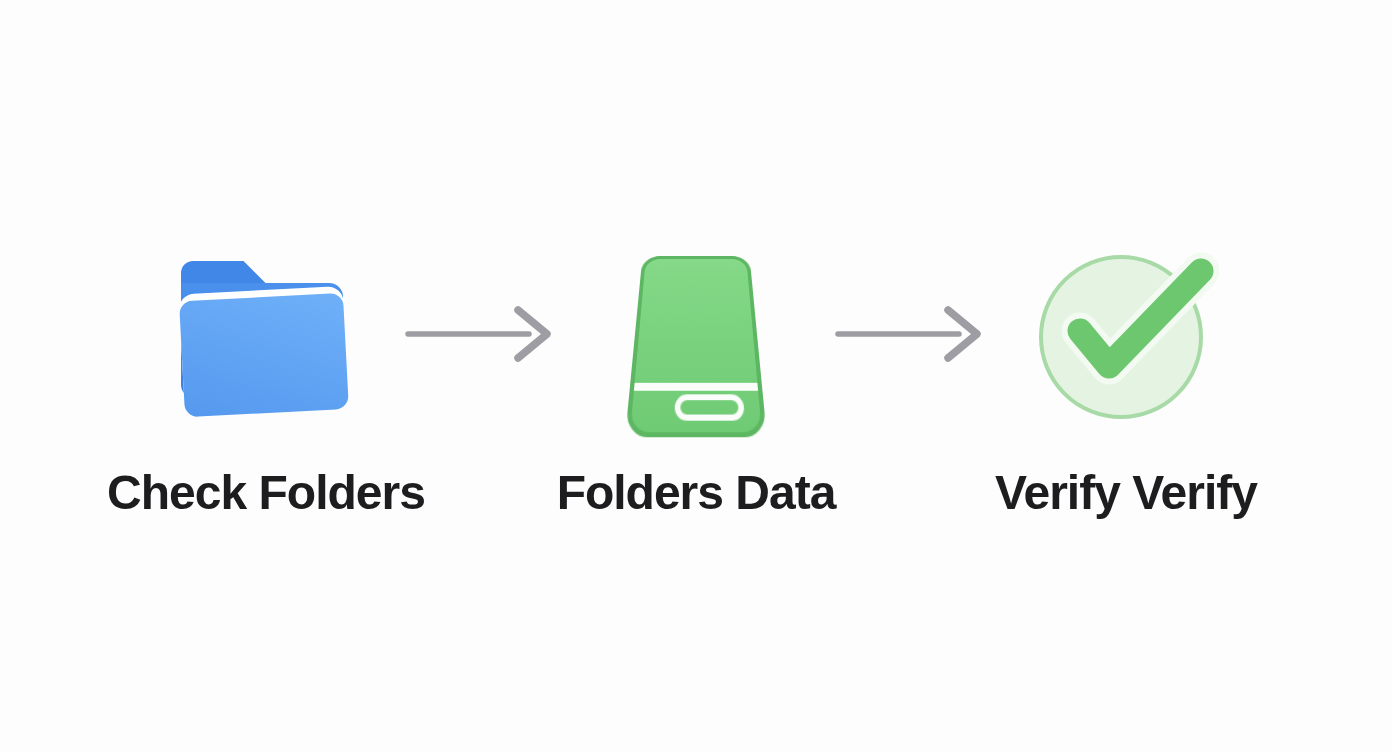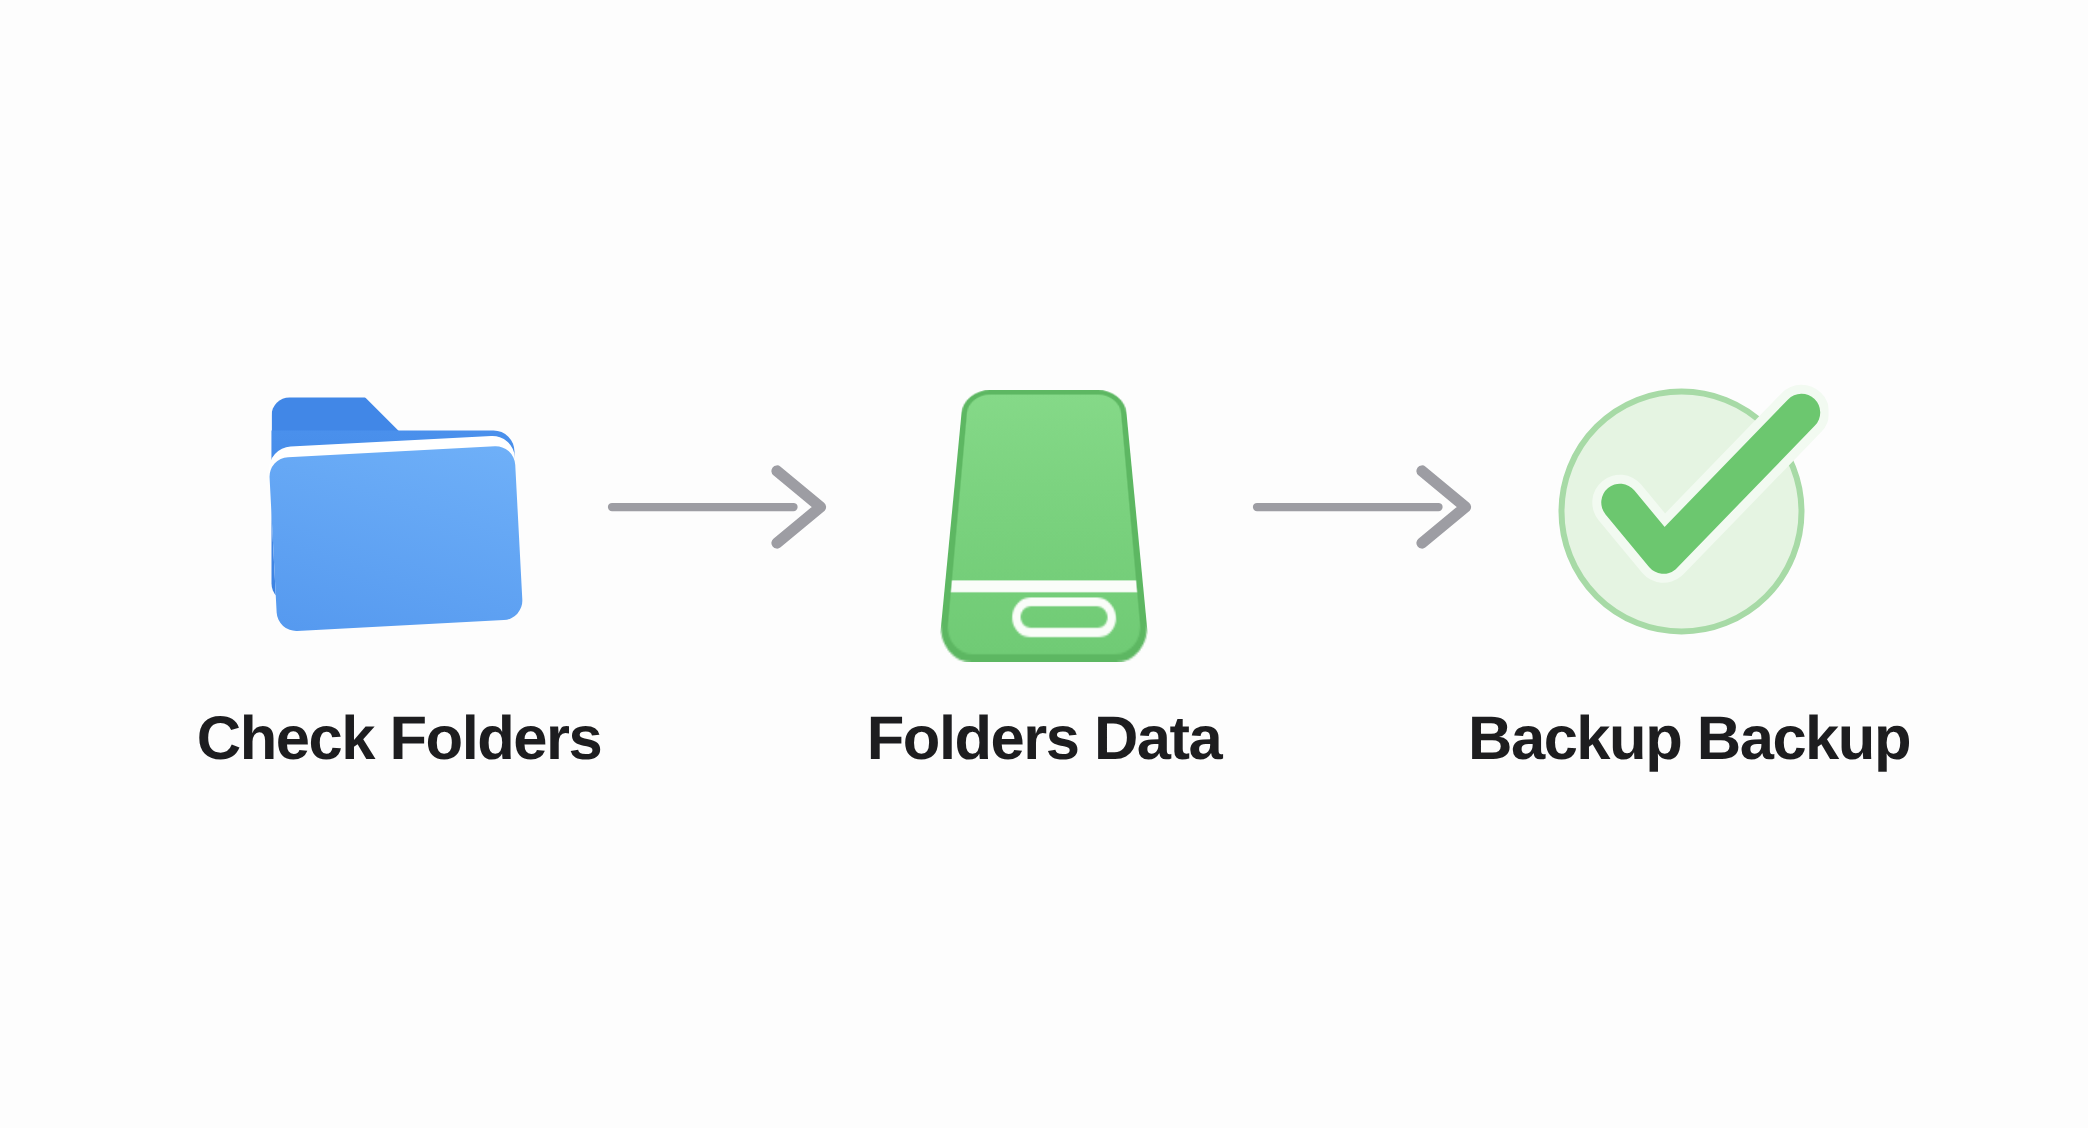--- a/index.html
+++ b/index.html
@@ -30,21 +30,21 @@
     align-items: center;
   }
   .icon-area {
     height: 182px;
     display: flex;
     align-items: center;
     justify-content: center;
   }
   .step-label {
     margin-top: 40px;
-    font-size: 41px;
+    font-size: 48px;
     font-weight: 700;
     color: #1d1d1f;
     letter-spacing: -1px;
     white-space: nowrap;
   }
   .arrow-svg {
     width: 160px;
     height: 64px;
     margin-top: 59px;
     flex: 0 0 auto;
@@ -202,17 +202,17 @@
     <div class="step">
       <div class="icon-area">
         <div class="check-icon">
           <div class="check-circle"></div>
           <svg class="check-svg" viewBox="0 0 186 178">
             <polyline points="47,86 76,121 168,26" fill="none" stroke-width="37" stroke-linecap="round" stroke-linejoin="round" stroke="#f2faf1"></polyline>
             <polyline points="47,86 76,121 168,26" fill="none" stroke-width="25" stroke-linecap="round" stroke-linejoin="round" stroke="#6cc76f"></polyline>
           </svg>
         </div>
       </div>
-      <div class="step-label">Backup Backup</div>
+      <div class="step-label">Verify Verify</div>
     </div>
 
   </div>
 </div>
 
 </body></html>

